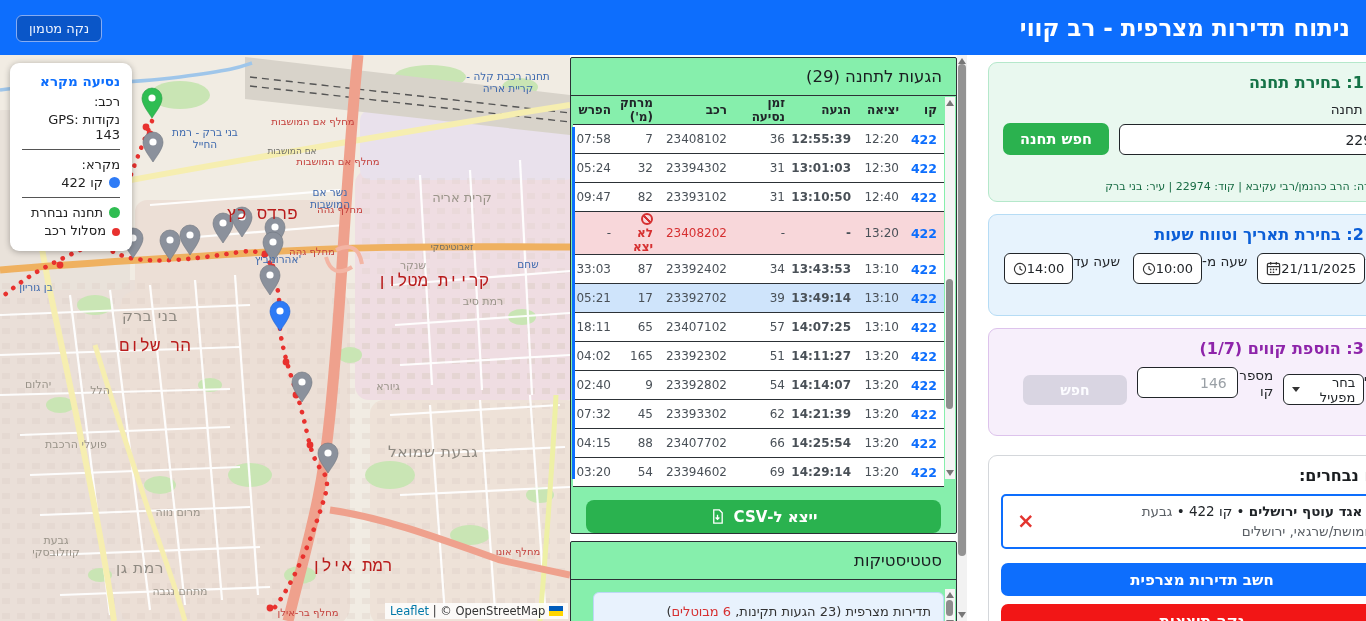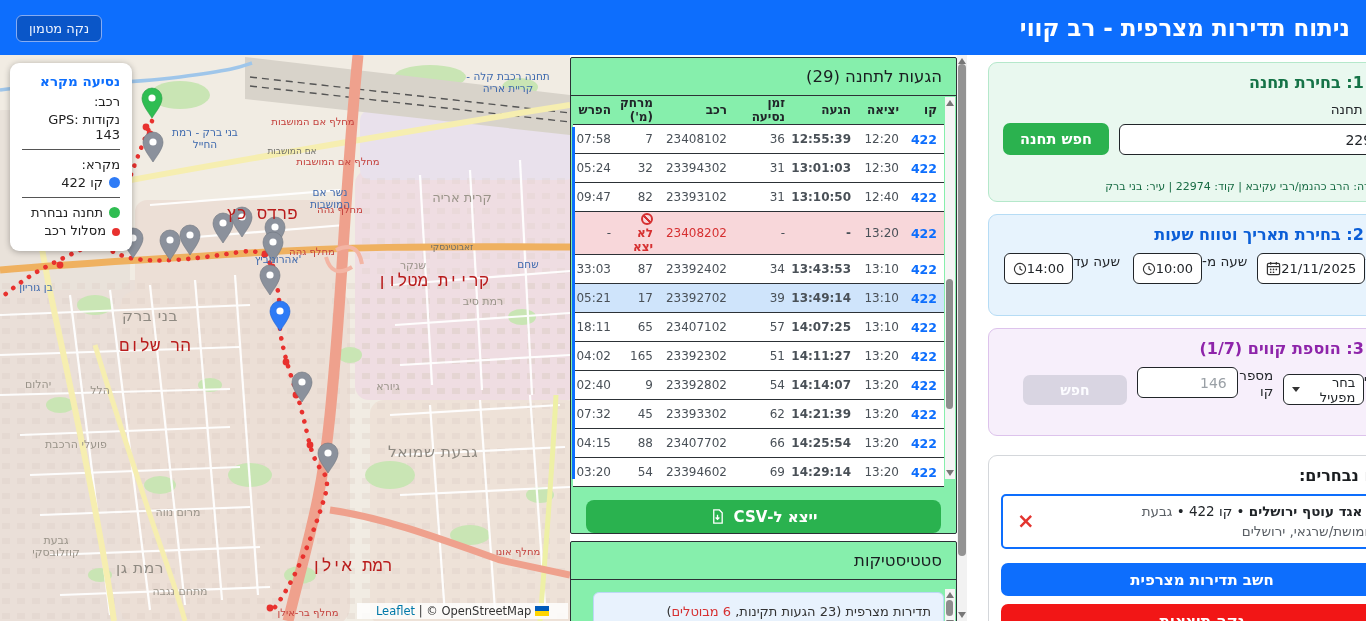--- a/index.html
+++ b/index.html
@@ -26,21 +26,21 @@
   .w80{ width:84px; } .w78{ width:78px; } .w62{ width:64px;margin-top:6px; } .w70{ width:72px; }
   .road-badge { position:absolute; left:26px; top:180px; transform:translate(-50%,-50%); background:#fcf7a8; border:1px solid #b0a848; border-radius:3px; font-size:10.5px; color:#444; padding:0 4px; }
   .legend { position:absolute; left:10px; top:8px; width:122px; background:#fff; border-radius:9px; box-shadow:0 1px 6px rgba(0,0,0,.3); padding:10px 12px; direction:rtl; text-align:right; font-size:13px; color:#222; }
   .legend .lg-title { color:#0d6efd; font-weight:bold; font-size:13.5px; margin-bottom:5px; }
   .legend .lg-row { margin:3px 0; }
   .legend hr { border:none; border-top:1px solid #555; margin:7px 0; }
   .lg-dot { display:inline-block; border-radius:50%; vertical-align:-1px; margin-left:6px; }
   .dot-blue { width:11px; height:11px; background:#2e7bf6; }
   .dot-green { width:11px; height:11px; background:#2fbd52; }
   .dot-red { width:8px; height:8px; background:#e8312e; }
-  .attrib { position:absolute; right:2px; bottom:2px; background:rgba(255,255,255,.82); font-size:11.5px; color:#333; padding:1px 19px; direction:ltr; }
+  .attrib { position:absolute; right:2px; bottom:2px; background:rgba(255,255,255,.82); font-size:11.5px; color:#333; padding:1px 5px; direction:ltr; }
   .attrib .lf { color:#0078a8; }
   .ua-flag { display:inline-block; width:14px; height:10px; vertical-align:-1px; background:linear-gradient(#005bbb 50%, #ffd500 50%); }
 
   
   .mid { position:absolute; left:570px; top:55px; width:388px; height:566px; overflow:hidden; background:#fff; }
   .card-dark { background:#86efac; border:1px solid #2c3136; border-radius:2px; }
   .arrivals-card { position:absolute; top:2px; left:0; width:387px; height:477px; }
   .card-title { font-size:16.5px; color:#1a1d20; padding:9px 14px; border-bottom:1px solid #2c3136; }
   table.arr { width:371px; margin:0 12px 0 4px; border-collapse:collapse; table-layout:fixed; direction:rtl; }
   table.arr th { font-size:12px; font-weight:bold; color:#212529; text-align:right; padding:0 7px; height:27px; border-bottom:1px solid #2c3136; }

